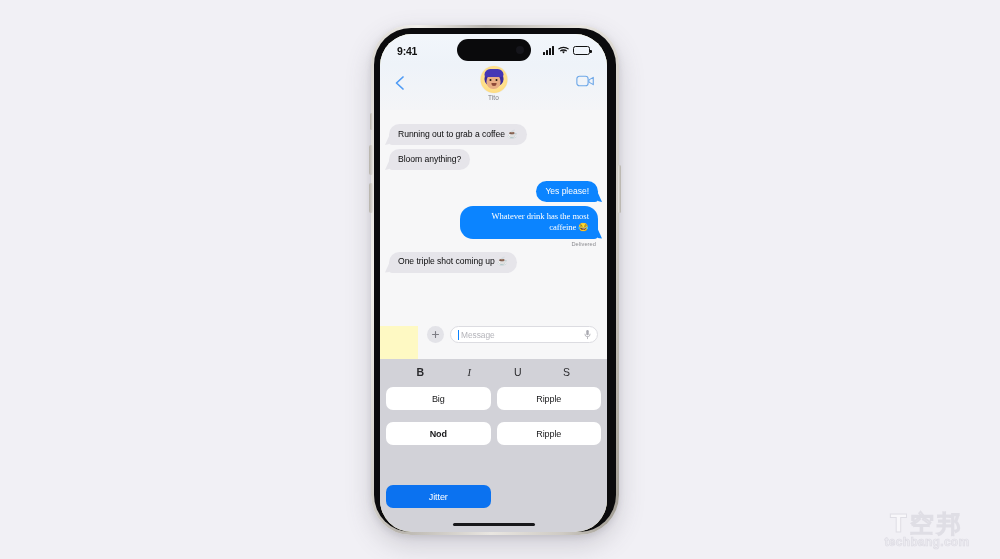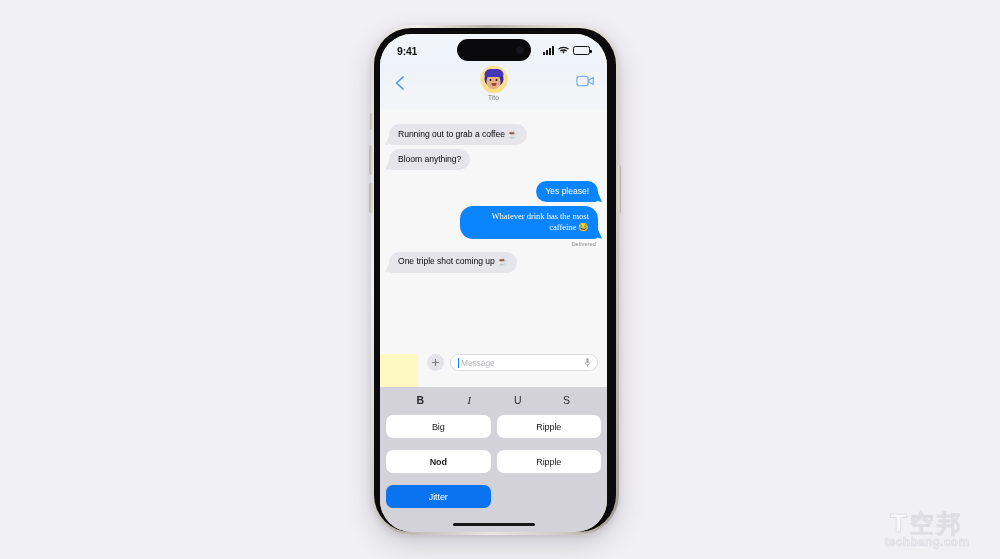--- a/index.html
+++ b/index.html
@@ -359,20 +359,21 @@
     display: flex;
     align-items: center;
     justify-content: center;
     cursor: pointer;
     letter-spacing: -0.1px;
   }
   .effect-btn.bold { font-weight: bold; }
   .effect-btn.selected {
     background: #0b72f0;
     color: #ffffff;
+    margin-top: 28px;
   }
 
   
   .home-bar-zone {
     flex: 0 0 16px;
     background: #d2d2d8;
     display: flex; align-items: center; justify-content: center;
   }
   .home-bar {
     width: 82px; height: 3px;

